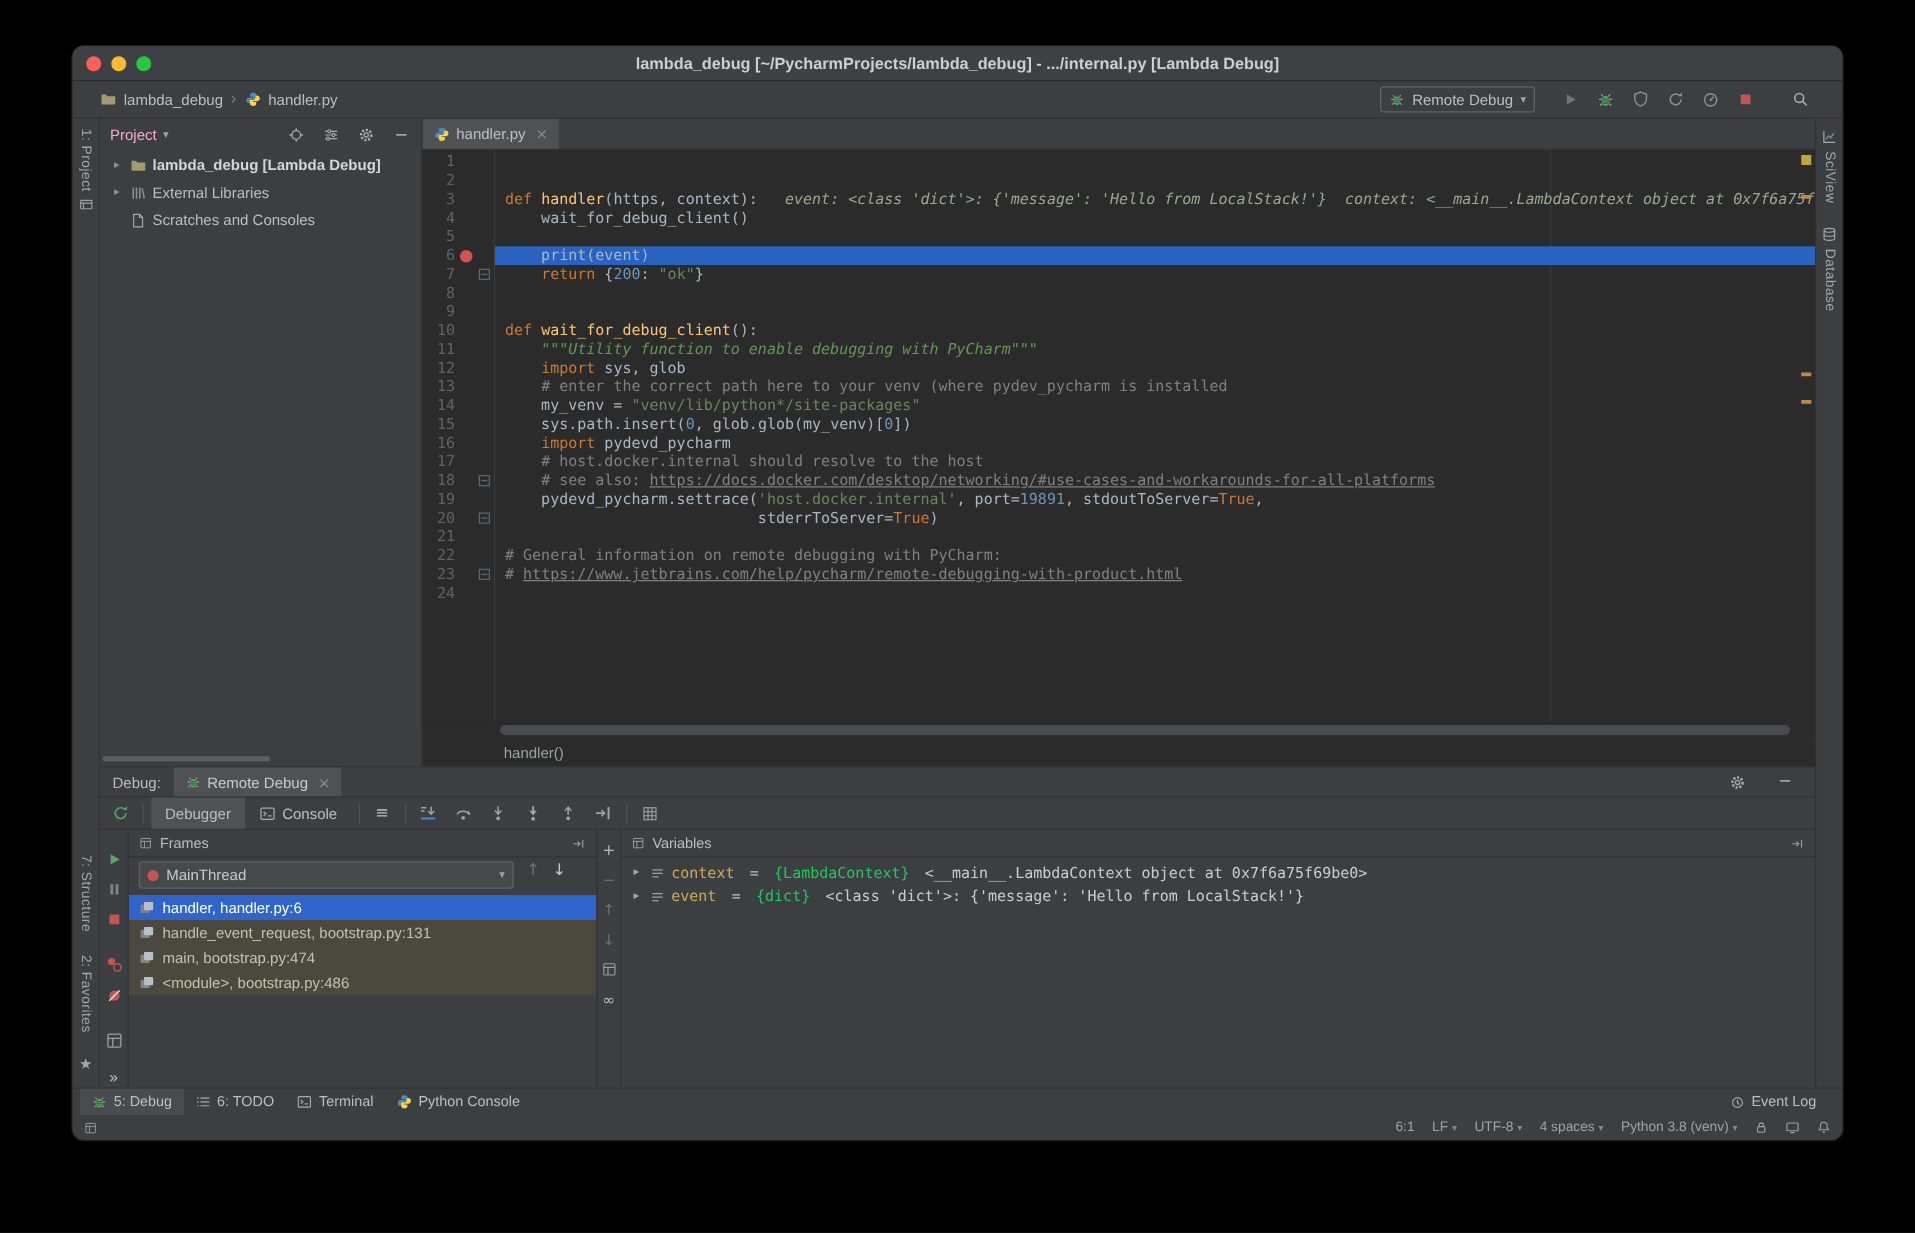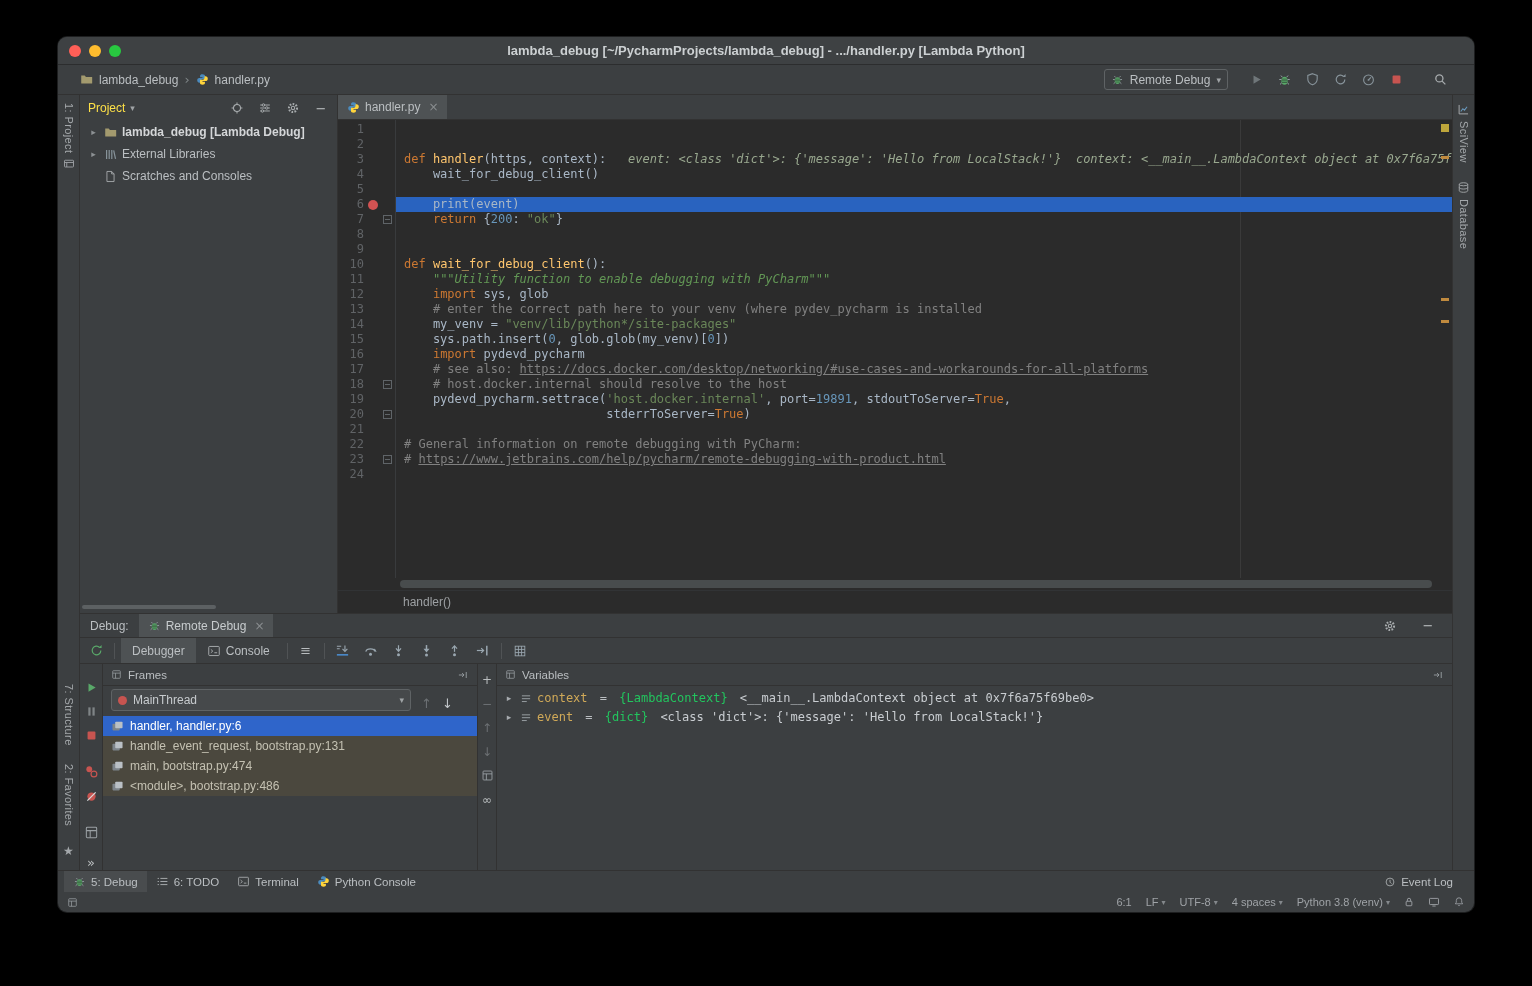--- a/index.html
+++ b/index.html
@@ -38,21 +38,21 @@
   .stripe-group.bottom{margin-top:auto;margin-bottom:12px}
   .stripe-btn{display:flex;flex-direction:column;align-items:center;gap:5px}
   .vtext{writing-mode:vertical-rl;font-size:11px;color:#a4a8ab;letter-spacing:.4px;white-space:nowrap}
   .star{color:#a4a8ab;font-size:12px;font-family:"DejaVu Sans",sans-serif}
   .main-col{flex:1;display:flex;flex-direction:column;min-width:0}
   .upper{height:518px;flex:0 0 auto;display:flex;min-height:0}
 
   
   .project-panel{width:258px;flex:0 0 auto;border-right:1px solid #323232;position:relative;display:flex;flex-direction:column}
   .panel-header{height:26px;flex:0 0 auto;display:flex;align-items:center;gap:5px;padding:0 8px}
-  .ph-title{font-size:12px;color:#fde047}
+  .ph-title{font-size:12px;color:#f9a8d4}
   .ph-icons{margin-left:auto;display:flex;align-items:center;gap:12px}
   .ph-icons .tool-btn{width:16px;height:18px}
   .tree{font-size:12px;color:#bbbfc2}
   .tree-row{height:22px;display:flex;align-items:center;gap:5px;padding-left:8px}
   .tree-arrow{width:11px;text-align:center;color:#8d9194;font-size:9px;font-family:"DejaVu Sans",sans-serif}
   .tree-label.bold{font-weight:bold;color:#d4d6d8}
   .proj-hscroll{position:absolute;bottom:4px;left:2px;width:134px;height:4px;border-radius:2px;background:#5c6062}
 
   
   .editor-col{flex:1;display:flex;flex-direction:column;min-width:0;background:#2b2b2b}
@@ -96,21 +96,21 @@
   .tsep{width:1px;height:16px;background:#505355;margin:0 6px}
   .dtab{height:100%;display:flex;align-items:center;gap:5px;padding:0 11px;font-size:12px;color:#bbbfc2}
   .dtab.active{background:#4e5254}
   .step-buttons{display:flex;align-items:center;gap:4px}
   .debug-body{flex:1;display:flex;min-height:0}
   .debug-side{width:23px;flex:0 0 auto;border-right:1px solid #323232;display:flex;flex-direction:column;align-items:center;padding-top:16px;gap:9px}
   .debug-side .tool-btn{width:20px;height:18px}
   .frames-panel{width:375px;flex:0 0 auto;border-right:1px solid #323232;display:flex;flex-direction:column}
   .sub-header{height:22px;flex:0 0 auto;display:flex;align-items:center;gap:6px;padding:0 8px;font-size:11.5px;color:#bbbfc2;border-bottom:1px solid #323232}
   .sub-header .dock{margin-left:auto}
-  .thread-row{display:flex;align-items:flex-end;gap:10px;padding:3px 8px 5px}
+  .thread-row{display:flex;align-items:flex-start;gap:10px;padding:3px 8px 5px}
   .thread-combo{width:300px;height:22px;background:#46494b;border:1px solid #5f6365;border-radius:3px;display:flex;align-items:center;gap:6px;padding:0 6px;font-size:12px;color:#c7cbce}
   .thread-combo .combo-arrow{margin-left:auto}
   .thread-dot{width:9px;height:9px;border-radius:50%;background:#c75450}
   .mini-btn{font-size:13px;color:#c3c7ca;font-family:"DejaVu Sans",sans-serif}
   .dim{color:#6d7174 !important}
   .frames-list{flex:1;overflow:hidden;font-size:12px;color:#bfc3c6}
   .frame-row{height:20px;display:flex;align-items:center;gap:6px;padding-left:8px}
   .frame-row.selected{background:#2f65ca;color:#fff}
   .frame-row.library{background:#4b483e;color:#c4c1b2}
   .watch-strip{width:19px;flex:0 0 auto;border-right:1px solid #323232;display:flex;flex-direction:column;align-items:center;padding-top:8px;gap:9px}
@@ -141,21 +141,21 @@
 
 <div class="screen">
   <div class="window">
 
     <div class="titlebar">
       <div class="traffic">
         <span class="tl red"></span>
         <span class="tl yellow"></span>
         <span class="tl green"></span>
       </div>
-      <div class="title">lambda_debug [~/PycharmProjects/lambda_debug] - .../handler.py [Lambda Python]</div>
+      <div class="title">lambda_debug [~/PycharmProjects/lambda_debug] - .../internal.py [Lambda Debug]</div>
     </div>
 
     <div class="navbar">
       <div class="nav-left">
         <span class="icon">
             <svg width="13" height="13" viewBox="0 0 16 16" fill="none" xmlns="http://www.w3.org/2000/svg">
               <path d="M1.5 3.2h4.3l1.5 1.8h7.2c.3 0 .5.2.5.5v7c0 .3-.2.5-.5.5H2c-.3 0-.5-.2-.5-.5V3.2z" fill="#a39a6e"></path>
             </svg>
           </span>
         <span class="crumb">lambda_debug</span>
@@ -471,22 +471,22 @@
                   <div class="c-row"><span class="tk-p">    </span><span class="tk-k">return</span><span class="tk-p"> {</span><span class="tk-num">200</span><span class="tk-p">: </span><span class="tk-s">"ok"</span><span class="tk-p">}</span></div>
                   <div class="c-row"></div>
                   <div class="c-row"></div>
                   <div class="c-row"><span class="tk-k">def </span><span class="tk-f">wait_for_debug_client</span><span class="tk-p">():</span></div>
                   <div class="c-row"><span class="tk-p">    </span><span class="tk-d">"""Utility function to enable debugging with PyCharm"""</span></div>
                   <div class="c-row"><span class="tk-p">    </span><span class="tk-k">import</span><span class="tk-p"> sys, glob</span></div>
                   <div class="c-row"><span class="tk-p">    </span><span class="tk-c"># enter the correct path here to your venv (where pydev_pycharm is installed</span></div>
                   <div class="c-row"><span class="tk-p">    my_venv = </span><span class="tk-s">"venv/lib/python*/site-packages"</span></div>
                   <div class="c-row"><span class="tk-p">    sys.path.insert(</span><span class="tk-num">0</span><span class="tk-p">, glob.glob(my_venv)[</span><span class="tk-num">0</span><span class="tk-p">])</span></div>
                   <div class="c-row"><span class="tk-p">    </span><span class="tk-k">import</span><span class="tk-p"> pydevd_pycharm</span></div>
+                  <div class="c-row"><span class="tk-p">    </span><span class="tk-c"># host.docker.internal should resolve to the host</span></div>
                   <div class="c-row"><span class="tk-p">    </span><span class="tk-c"># see also: </span><span class="tk-lk">https://docs.docker.com/desktop/networking/#use-cases-and-workarounds-for-all-platforms</span></div>
-                  <div class="c-row"><span class="tk-p">    </span><span class="tk-c"># host.docker.internal should resolve to the host</span></div>
                   <div class="c-row"><span class="tk-p">    pydevd_pycharm.settrace(</span><span class="tk-s">'host.docker.internal'</span><span class="tk-p">, port=</span><span class="tk-num">19891</span><span class="tk-p">, stdoutToServer=</span><span class="tk-k">True</span><span class="tk-p">,</span></div>
                   <div class="c-row"><span class="tk-p">                            stderrToServer=</span><span class="tk-k">True</span><span class="tk-p">)</span></div>
                   <div class="c-row"></div>
                   <div class="c-row"><span class="tk-c"># General information on remote debugging with PyCharm:</span></div>
                   <div class="c-row"><span class="tk-c"># </span><span class="tk-lk">https://www.jetbrains.com/help/pycharm/remote-debugging-with-product.html</span></div>
                   <div class="c-row"></div>
                 </div>
               <div class="stripe-marks">
                 <span class="mark ind"></span>
                 <span class="mark m1"></span>

